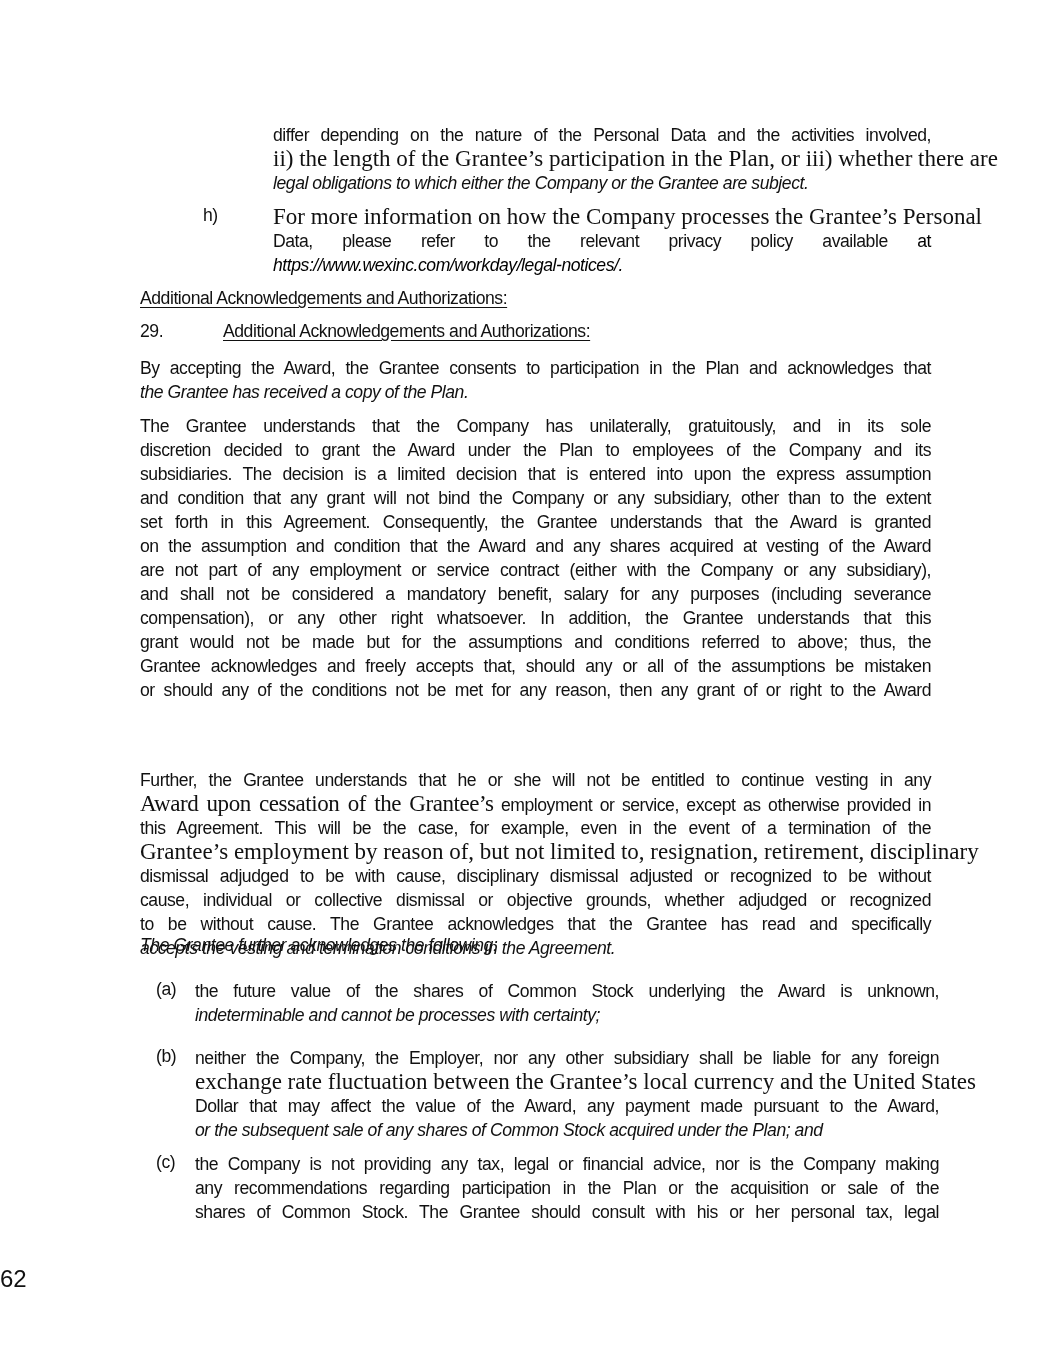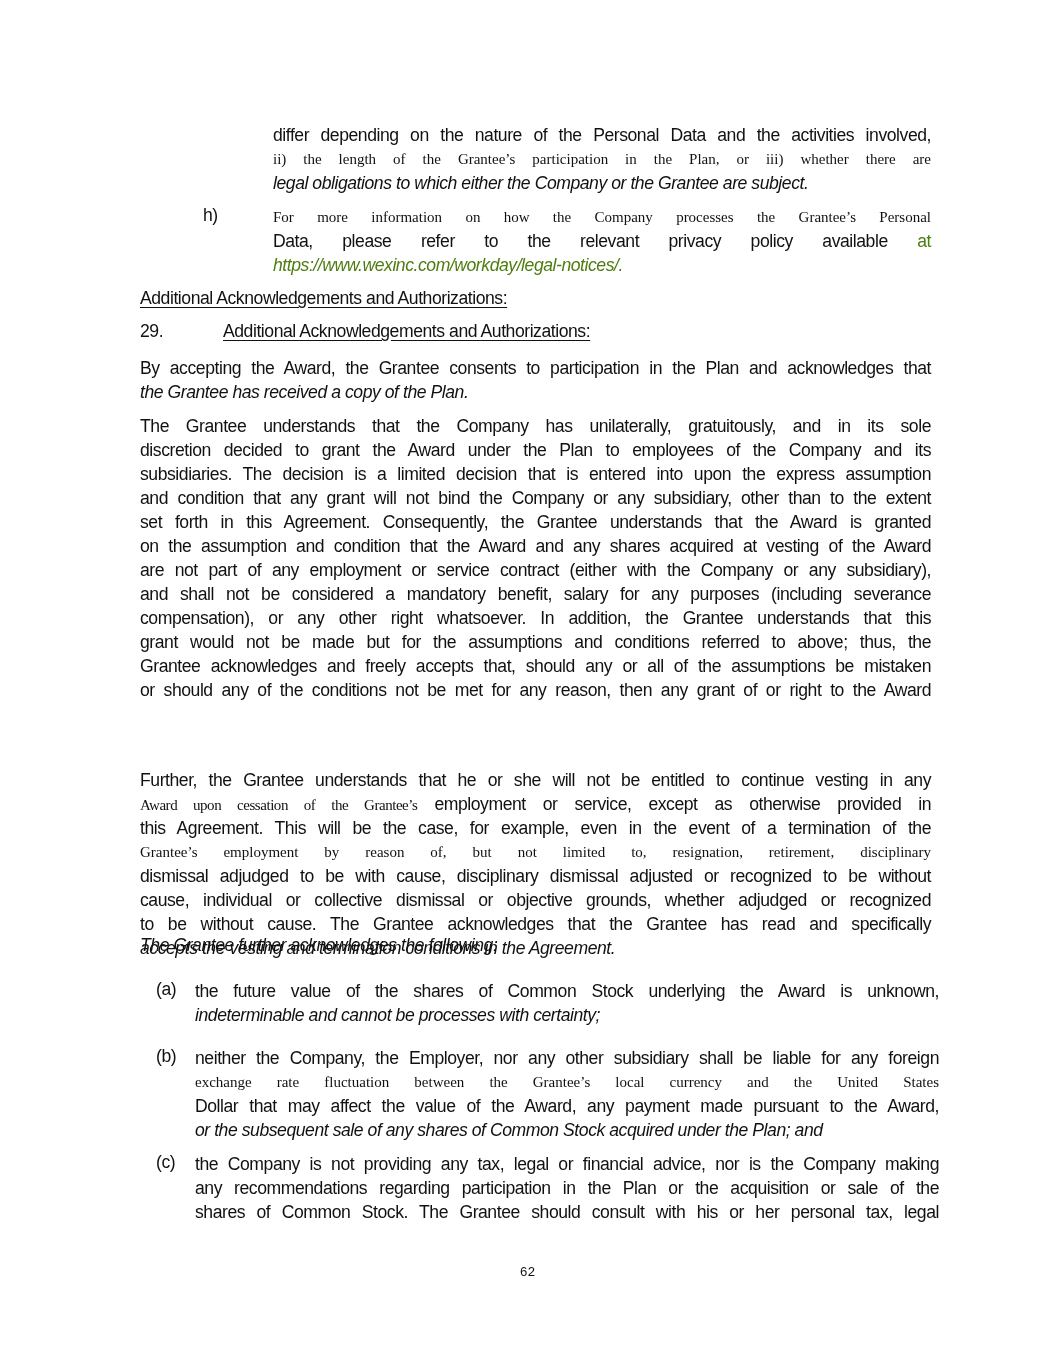--- a/index.html
+++ b/index.html
@@ -1,32 +1,32 @@
 <!DOCTYPE html>
 <html><head>
 <meta charset="utf-8">
 <style>
   html, body { margin: 0; padding: 0; background: #ffffff; }
   body { width: 1055px; height: 1365px; position: relative; overflow: hidden; color: #111; }
   .page { position: absolute; left: 0; top: 0; width: 1055px; height: 1365px; }
   .sans { font-family: "Liberation Sans", sans-serif; font-size: 17.6px; letter-spacing: -0.45px; }
-  .serif { font-family: "Liberation Serif", serif; font-size: 15px; }
+  .serif { font-family: "Liberation Serif", serif; font-size: 23px; }
   .para { position: absolute; left: 140px; width: 791px; line-height: 24px; text-align: justify; }
   .line { display: block; text-align: justify; text-align-last: justify; height: 24px; white-space: nowrap; }
   .line.last { text-align-last: left; font-style: italic; }
   .indent { left: 273px; width: 658px; }
   .ul { text-decoration: underline; text-underline-offset: 3px; }
-  .link { color: #4d7c0f; }
+  .link { color: #000000; }
   .hlabel { position: absolute; left: 203px; top: 205px; }
   .num29 { position: absolute; left: 140px; top: 321px; }
   .head29 { position: absolute; left: 223px; top: 321px; }
   .head0 { position: absolute; left: 140px; top: 288px; }
   .item-label { position: absolute; left: 156px; }
   .item-body { position: absolute; left: 195px; width: 744px; }
-  .pagenum { position: absolute; top: 1265px; left: 0; width: 1055px; text-align: center; font-family: Liberation Mono, monospace; font-size: 13px; }
+  .pagenum { position: absolute; top: 1265px; left: 0; width: 1055px; font-family: Liberation Sans, sans-serif; font-size: 24px; }
 </style>
 </head>
 <body>
 
 <div class="page">
 
   <div class="para indent" style="top:108px;margin-top:15px;">
     <span class="line sans">differ depending on the nature of the Personal Data and the activities involved,</span>
     <span class="line serif">ii) the length of the Grantee’s participation in the Plan, or iii) whether there are</span>
     <span class="line sans last">legal obligations to which either the Company or the Grantee are subject.</span>

